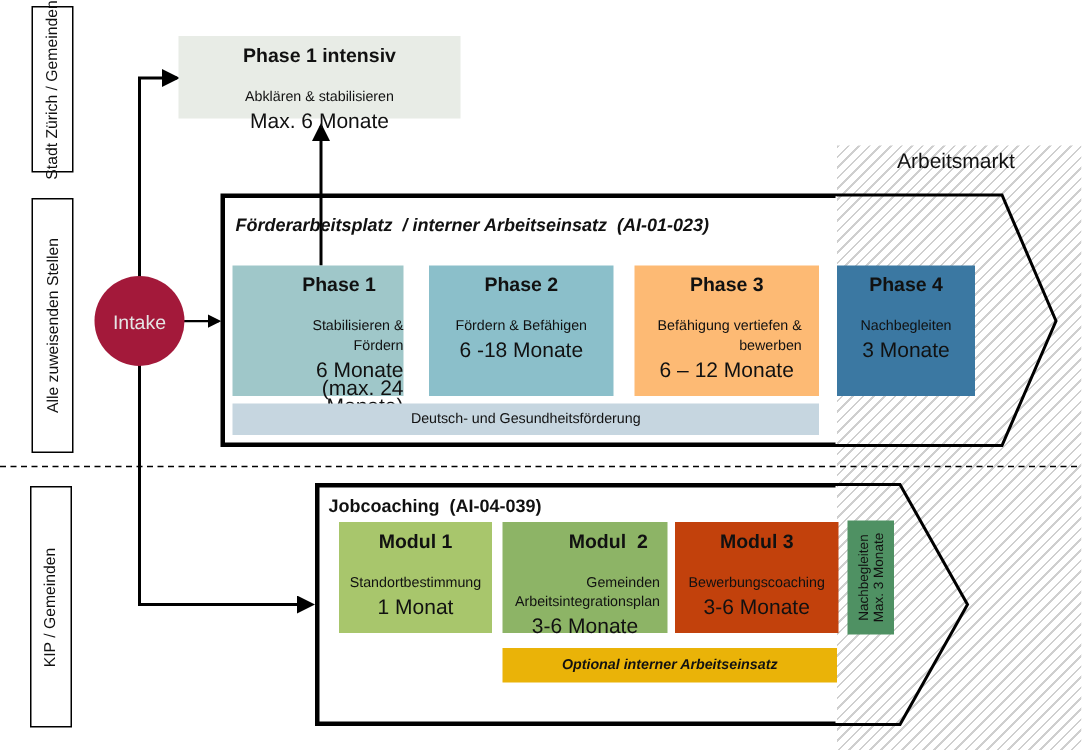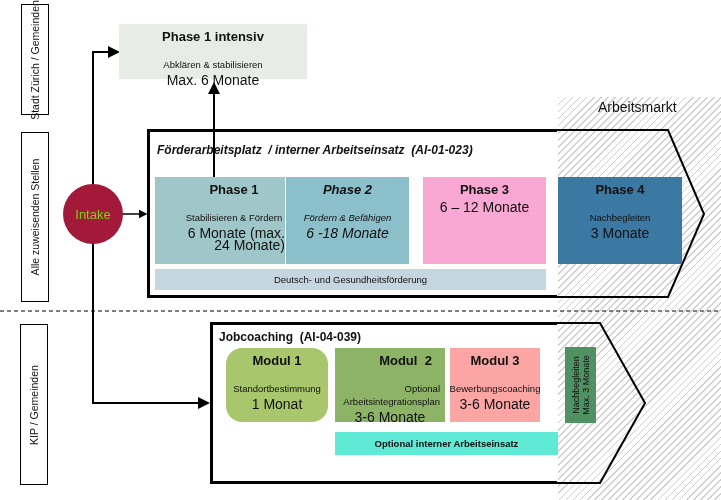--- a/index.html
+++ b/index.html
@@ -71,66 +71,67 @@
   <line x1="212" y1="482" x2="557" y2="482" stroke="#000" stroke-width="2"></line>
   <line x1="212" y1="323" x2="212" y2="483" stroke="#000" stroke-width="2"></line>
 </svg>
 
 <div class="abs box" style="left:119px; top:24px; width:188px; height:55px; background:#e8ece6; z-index:2;">
   <div class="t">Phase 1 intensiv</div>
   <div class="s">Abklären &amp; stabilisieren</div>
   <div class="d">Max. 6 Monate</div>
 </div>
 
-<div class="abs" style="left:63px; top:184px; width:60px; height:60px; border-radius:50%; background:#a3193a; color:#84cc16; display:flex; align-items:center; justify-content:center; font-size:13px; z-index:2;">
+<div class="abs" style="left:63px; top:184px; width:60px; height:60px; border-radius:50%; background:#a3193a; color:#e5e5e5; display:flex; align-items:center; justify-content:center; font-size:13px; z-index:2;">
   <span>Intake</span>
 </div>
 
 <div class="abs heading" style="left:157px; top:143px; z-index:2;font-style:italic;">Förderarbeitsplatz  / interner Arbeitseinsatz  (AI-01-023)</div>
 
-<div class="abs box" style="left:155px; top:177px; width:130px; height:87px; background:#9fc7c9; z-index:2;padding-left:28px;">
+<div class="abs box" style="left:155px; top:177px; width:114px; height:87px; background:#9fc7c9; z-index:2;padding-left:28px;">
   <div class="t">Phase 1</div>
   <div class="s">Stabilisieren &amp; Fördern</div>
   <div class="d">6 Monate (max. 24 Monate)</div>
 </div>
-<div class="abs box" style="left:286px; top:177px; width:123px; height:87px; background:#8bbfca; z-index:2;font-style:italic;">
+<div class="abs box" style="left:286px; top:177px; width:123px; height:87px; background:#8bbfca; z-index:2;">
   <div class="t">Phase 2</div>
   <div class="s">Fördern &amp; Befähigen</div>
   <div class="d">6 -18 Monate</div>
 </div>
-<div class="abs box" style="left:423px; top:177px; width:123px; height:87px; background:#f9a8d4; z-index:2;">
+<div class="abs box" style="left:423px; top:177px; width:123px; height:87px; background:#fdba74; z-index:2;">
   <div class="t">Phase 3</div>
+  <div class="s" style="width:100px;">Befähigung vertiefen &amp; bewerben</div>
   <div class="d">6 – 12 Monate</div>
 </div>
-<div class="abs box" style="left:558px; top:177px; width:124px; height:87px; background:#3b78a2; z-index:2;">
+<div class="abs box" style="left:558px; top:177px; width:92px; height:87px; background:#3b78a2; z-index:2;">
   <div class="t">Phase 4</div>
   <div class="s">Nachbegleiten</div>
   <div class="d">3 Monate</div>
 </div>
 
 <div class="abs bar" style="left:155px; top:269px; width:391px; height:21px; background:#c6d6e0; z-index:2;text-align:right;">Deutsch- und Gesundheitsförderung</div>
 
 <div class="abs heading" style="left:219px; top:330px; z-index:2;">Jobcoaching  (AI-04-039)</div>
 
-<div class="abs box" style="left:226px; top:348px; width:102px; height:74px; background:#a8c66c; z-index:2;border-radius:16px;">
+<div class="abs box" style="left:226px; top:348px; width:102px; height:74px; background:#a8c66c; z-index:2;">
   <div class="t">Modul 1</div>
   <div class="s">Standortbestimmung</div>
   <div class="d">1 Monat</div>
 </div>
 <div class="abs box" style="left:335px; top:348px; width:110px; height:74px; background:#8db466; z-index:2;">
   <div class="t" style="white-space:pre;padding-left:31px;">Modul  2</div>
-  <div class="s" style="width:100px;">Optional Arbeitsintegrationsplan</div>
+  <div class="s" style="width:100px;">Gemeinden Arbeitsintegrationsplan</div>
   <div class="d">3-6 Monate</div>
 </div>
-<div class="abs box" style="left:450px; top:348px; width:90px; height:74px; background:#fca5a5; z-index:2;">
+<div class="abs box" style="left:450px; top:348px; width:109px; height:74px; background:#c2410c; z-index:2;">
   <div class="t">Modul 3</div>
   <div class="s">Bewerbungscoaching</div>
   <div class="d">3-6 Monate</div>
 </div>
 
 <div class="abs" style="left:565px; top:347px; width:31px; height:76px; background:#4f9163; z-index:2; display:flex; align-items:center; justify-content:center;">
   <div style="transform:rotate(-90deg); white-space:nowrap; text-align:center; font-size:9px; line-height:10px;">
     <div>Nachbegleiten</div>
     <div>Max. 3 Monate</div>
   </div>
 </div>
 
-<div class="abs bar" style="left:335px; top:432px; width:223px; height:23px; background:#5eead4; font-weight:bold; z-index:2;">Optional interner Arbeitseinsatz</div>
+<div class="abs bar" style="left:335px; top:432px; width:223px; height:23px; background:#eab308; font-weight:bold; z-index:2;font-style:italic;">Optional interner Arbeitseinsatz</div>
 
 </body></html>

